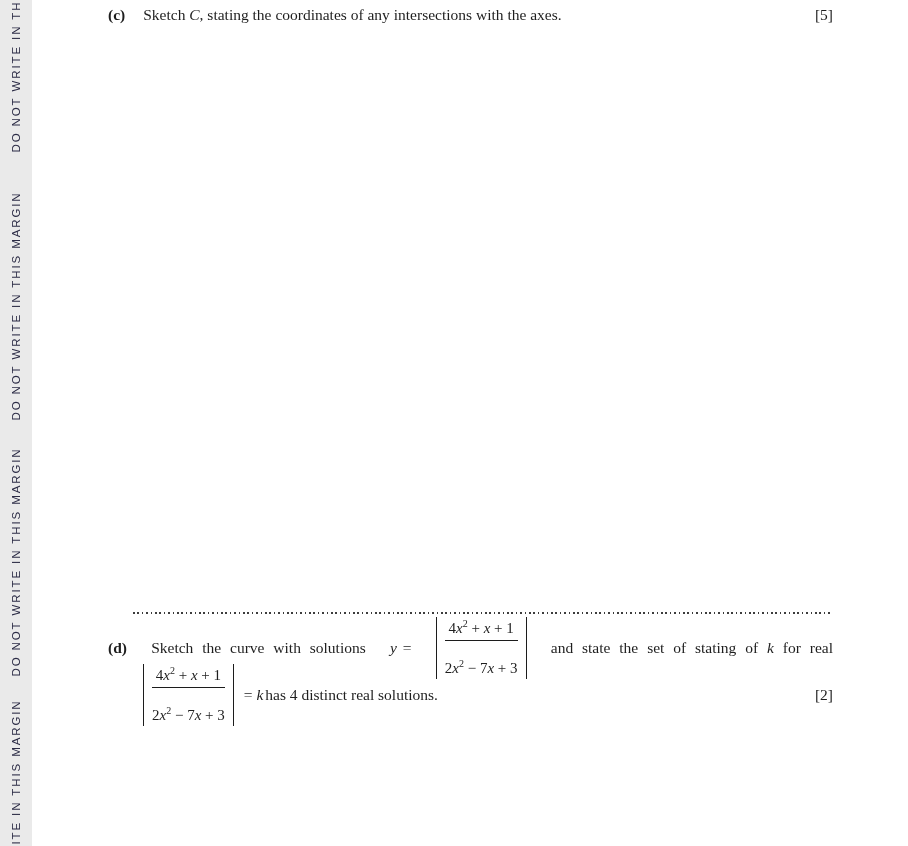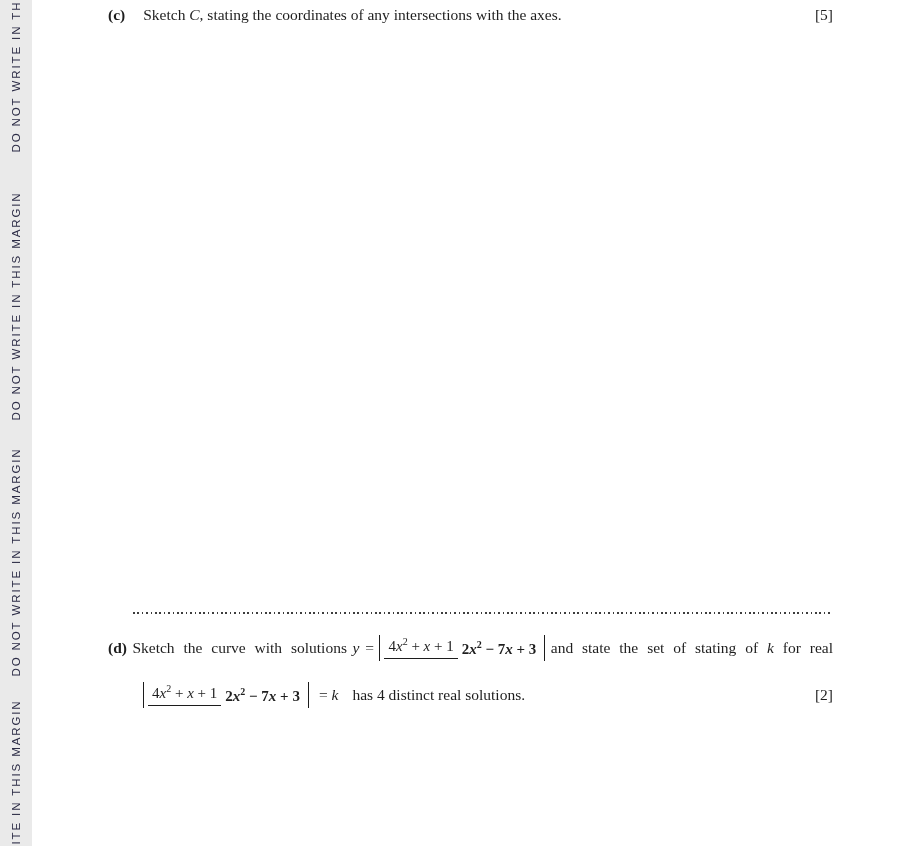--- a/index.html
+++ b/index.html
@@ -51,37 +51,37 @@
     position:absolute; top:622px; left:108px; right:75px; height:52px;
     display:flex; align-items:center; justify-content:space-between;
   }
   .drow2 {
     position:absolute; top:668px; left:143px; right:75px; height:54px;
     display:flex; align-items:center;
   }
   .spread { word-spacing:5px; }
   .yeq .eqsign { margin-left:6px; }
   .eqk { margin-left:10px; white-space:pre; }
-  .drow2 .soln { margin-left:14px; }
+  .drow2 .soln { margin-left:2px; }
 
   i { font-style:italic; }
 
   
   .abs-frac {
     display:inline-flex;
     border-left:1.7px solid #1c1c1c;
     border-right:1.7px solid #1c1c1c;
     padding:2px 4px;
   }
   .fr {
-    display:flex; flex-direction:row; align-items:center;
+    display:flex; flex-direction:column; align-items:center;
     line-height:1.25; font-size:15px;
   }
   .num { padding:0 4px 2px; border-bottom:1.5px solid #1c1c1c; white-space:pre; }
-  .den { padding:2px 4px 0; white-space:pre;font-weight:bold; }
+  .den { padding:18px 4px 0; white-space:pre; }
   .num span, .den span { white-space:pre; }
   sup { font-size:10px; line-height:0; }
 </style>
 </head>
 <body>
 
 <div class="page">
 
   <div class="margin-strip">
     <span class="vtext" style="top:38px">DO NOT WRITE IN THIS MARGIN</span>

